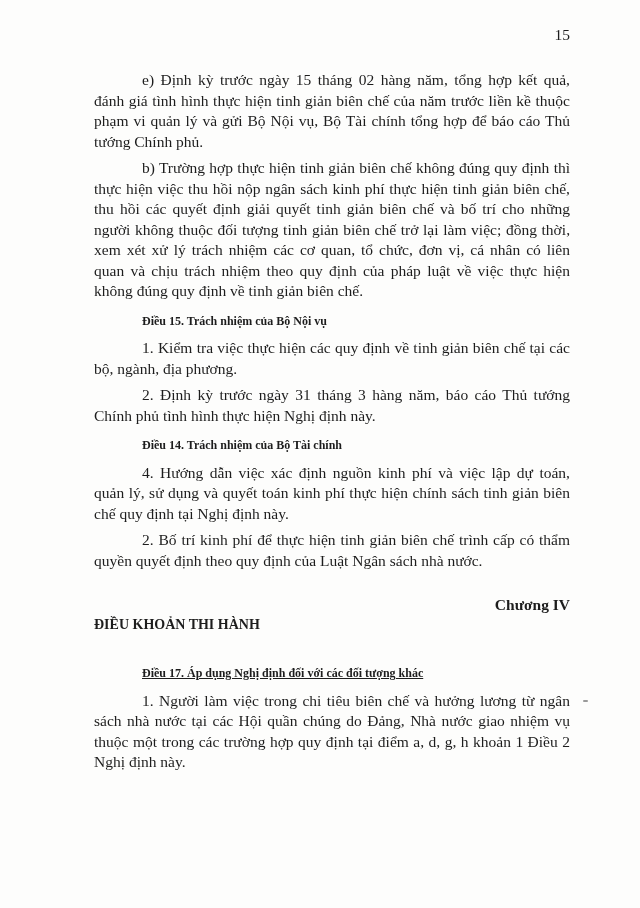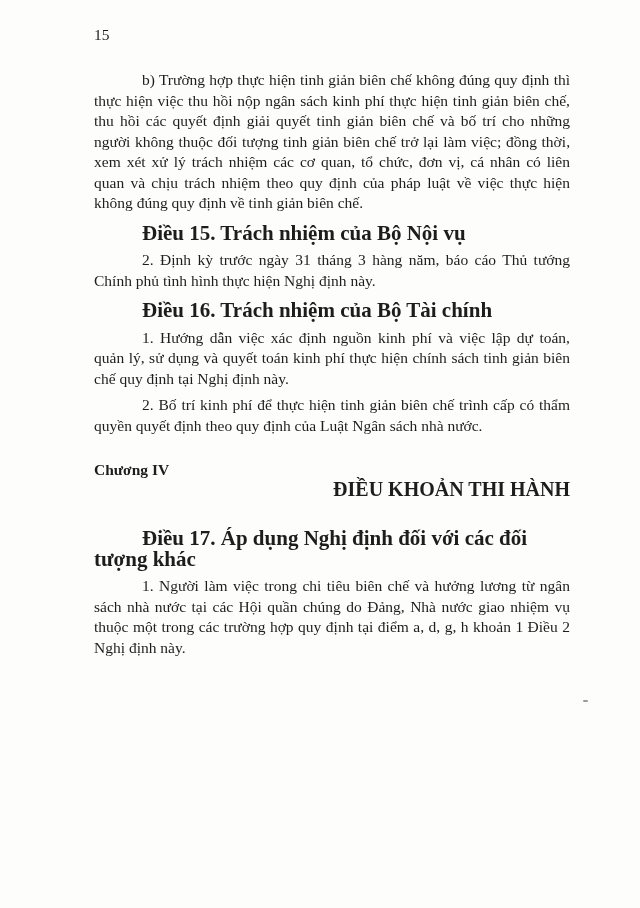--- a/index.html
+++ b/index.html
@@ -13,86 +13,89 @@
     height: 908px;
     margin: 0 auto;
     background: #fdfdfc;
     box-sizing: border-box;
     padding: 26px 70px 0 94px;
     font-family: "Liberation Serif", "DejaVu Serif", serif;
     color: #1d1d1d;
     overflow: hidden;
   }
   .page-number {
-    text-align: left;
+    text-align: right;
     font-size: 15.5px;
     margin: 0 0 26px 0;
   }
   .para {
     font-size: 15.5px;
     line-height: 20.5px;
     text-align: justify;
     text-indent: 48px;
     margin: 0 0 6px 0;
   }
   .heading {
-    font-size: 21px;
+    font-size: 12px;
     line-height: 20.5px;
     font-weight: bold;
     text-indent: 48px;
     text-align: left;
     margin: 9px 0 7px 0;
   }
   .chapter-label {
     font-size: 15.5px;
     line-height: 19px;
     font-weight: bold;
-    text-align: left;
+    text-align: right;
     margin: 24px 0 0 0;
   }
   .chapter-title {
-    font-size: 20px;
+    font-size: 14px;
     line-height: 21px;
     font-weight: bold;
-    text-align: right;
+    text-align: left;
     margin: 0 0 28px 0;
   }
   .heading-spaced {
     margin-top: 14px;
+    text-decoration: underline;
   }
   .scan-artifact {
     position: absolute;
     left: 583px;
     top: 700px;
     width: 5px;
     height: 2px;
     background: #9a9a9a;
     border-radius: 1px;
   }
 </style>
 </head>
 <body>
 
 <div class="page">
 
   <div class="page-number">15</div>
 
+  <p class="para">e) Định kỳ trước ngày 15 tháng 02 hàng năm, tổng hợp kết quả, đánh giá tình hình thực hiện tinh giản biên chế của năm trước liền kề thuộc phạm vi quản lý và gửi Bộ Nội vụ, Bộ Tài chính tổng hợp để báo cáo Thủ tướng Chính phủ.</p>
 
 
 
   <p class="para">b) Trường hợp thực hiện tinh giản biên chế không đúng quy định thì thực hiện việc thu hồi nộp ngân sách kinh phí thực hiện tinh giản biên chế, thu hồi các quyết định giải quyết tinh giản biên chế và bố trí cho những người không thuộc đối tượng tinh giản biên chế trở lại làm việc; đồng thời, xem xét xử lý trách nhiệm các cơ quan, tổ chức, đơn vị, cá nhân có liên quan và chịu trách nhiệm theo quy định của pháp luật về việc thực hiện không đúng quy định về tinh giản biên chế.</p>
 
   <p class="heading">Điều 15. Trách nhiệm của Bộ Nội vụ</p>
 
+  <p class="para">1. Kiểm tra việc thực hiện các quy định về tinh giản biên chế tại các bộ, ngành, địa phương.</p>
 
   <p class="para">2. Định kỳ trước ngày 31 tháng 3 hàng năm, báo cáo Thủ tướng Chính phủ tình hình thực hiện Nghị định này.</p>
 
-  <p class="heading">Điều 16. Trách nhiệm của Bộ Tài chính</p>
+  <p class="heading">Điều 14. Trách nhiệm của Bộ Tài chính</p>
 
-  <p class="para">1. Hướng dẫn việc xác định nguồn kinh phí và việc lập dự toán, quản lý, sử dụng và quyết toán kinh phí thực hiện chính sách tinh giản biên chế quy định tại Nghị định này.</p>
+  <p class="para">4. Hướng dẫn việc xác định nguồn kinh phí và việc lập dự toán, quản lý, sử dụng và quyết toán kinh phí thực hiện chính sách tinh giản biên chế quy định tại Nghị định này.</p>
 
   <p class="para">2. Bố trí kinh phí để thực hiện tinh giản biên chế trình cấp có thẩm quyền quyết định theo quy định của Luật Ngân sách nhà nước.</p>
 
 
 
   <p class="chapter-label">Chương IV</p>
 
   <p class="chapter-title">ĐIỀU KHOẢN THI HÀNH</p>
 
   <p class="heading heading-spaced">Điều 17. Áp dụng Nghị định đối với các đối tượng khác</p>

